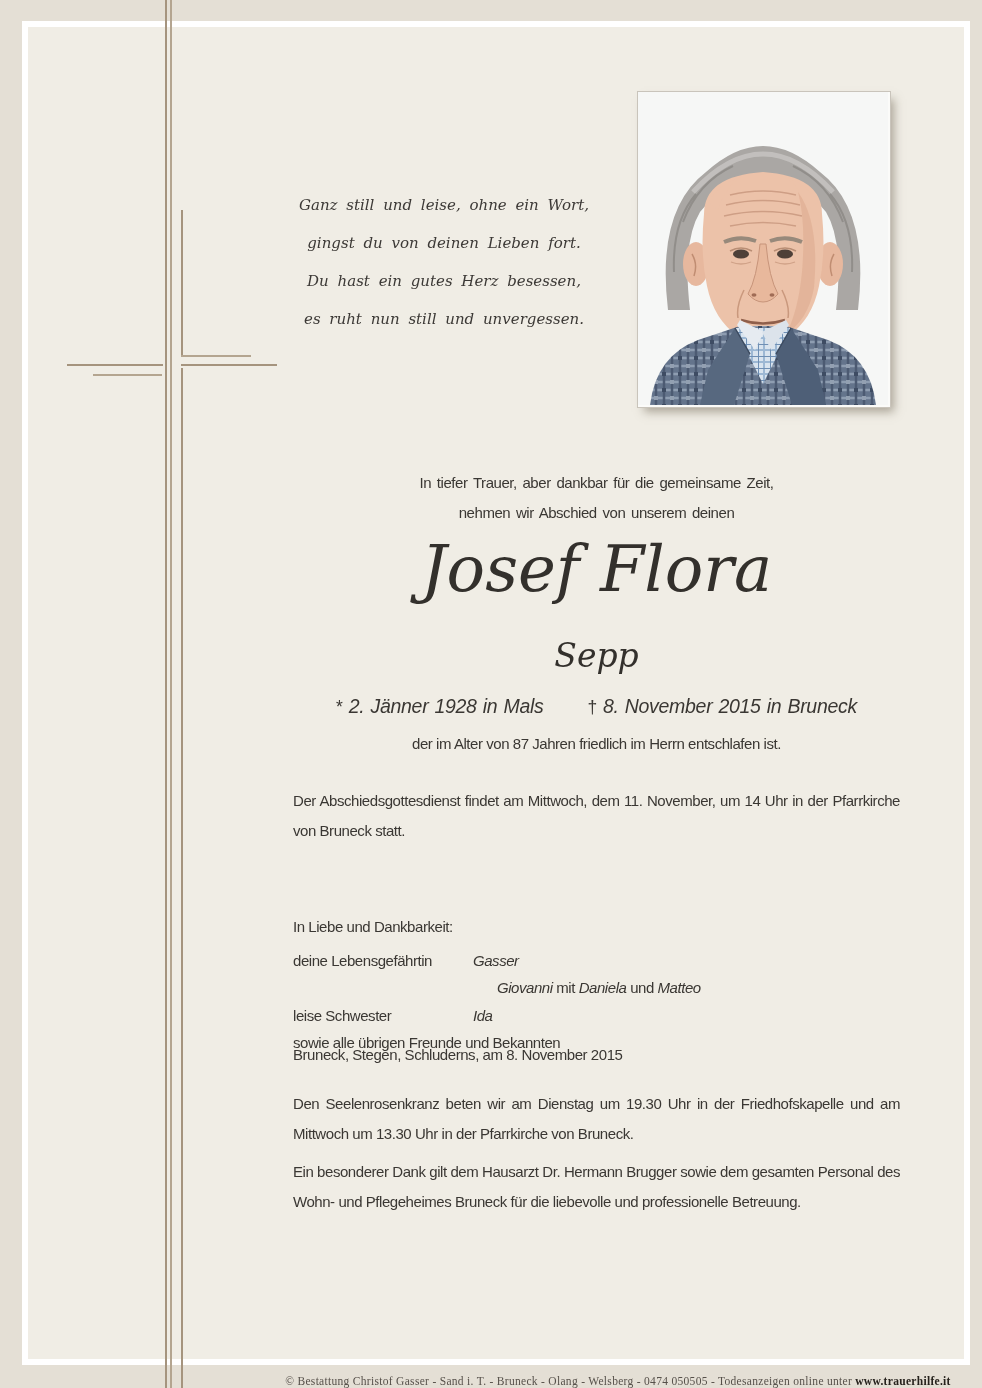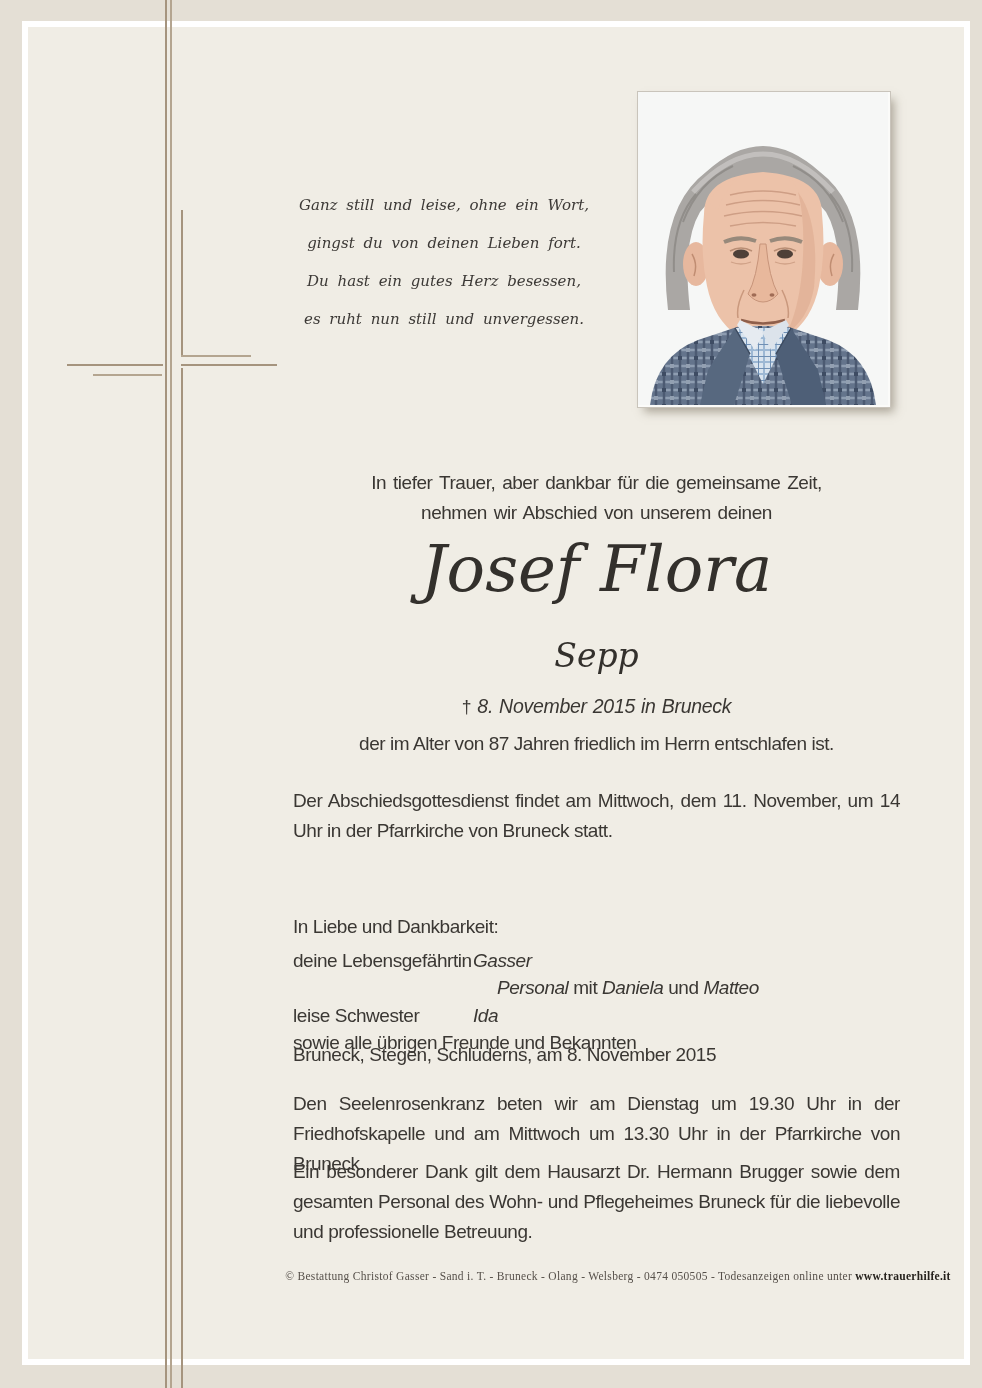--- a/index.html
+++ b/index.html
@@ -33,21 +33,21 @@
 
   .poem{
     position:absolute;left:268px;top:186px;width:352px;
     font-family:"DejaVu Serif",serif;font-style:italic;
     font-size:15px;line-height:38px;text-align:center;
     color:#3c3936;word-spacing:4px;
   }
 
   .content{position:absolute;left:293px;top:0;width:607px;height:100%;}
   .blk{position:absolute;width:100%;}
-  .sans{font-size:19px;letter-spacing:-0.45px;line-height:30px;}
+  .sans{font-size:15px;letter-spacing:-0.45px;line-height:30px;}
   .center{text-align:center;}
   .justify{text-align:justify;}
   .script{font-family:"DejaVu Serif",serif;font-style:italic;font-weight:normal;}
 
   .b-intro{top:468;word-spacing:2px;}
   .b-intro{top:468px;}
   .b-name{top:532px;font-size:64px;color:#33302c;margin:0;}
   .b-nick{top:636px;font-size:33px;color:#33302c;}
   .b-dates{top:691px;display:flex;justify-content:center;gap:44px;
            font-style:italic;font-size:19.5px;letter-spacing:-0.3px;word-spacing:1px;}
@@ -58,21 +58,21 @@
   .fam-rows{margin-top:6px;}
   .fam-label{display:inline-block;width:180px;}
   .fam-name{font-style:italic;}
   .fam-indent{padding-left:204px;}
   .b-places{top:1040px;}
   .b-rosary{top:1089px;}
   .b-thanks{top:1157px;}
   p.blk{margin:0;}
 
   .footer{
-    position:absolute;left:283px;top:1270px;width:670px;text-align:center;
+    position:absolute;left:283px;top:1375px;width:670px;text-align:center;
     font-family:"Liberation Serif",serif;font-size:11.5px;letter-spacing:0.3px;
     color:#56504a;
   }
   .footer .site{font-weight:bold;color:#26221d;}
 </style>
 </head>
 <body>
 
 <div style="position:absolute;inset:0;">
 
@@ -176,37 +176,41 @@
       <span>In tiefer Trauer, aber dankbar für die gemeinsame Zeit,</span><br>
       <span>nehmen wir Abschied von unserem deinen</span>
     </p>
 
     <h1 class="blk b-name script center">Josef Flora</h1>
 
     <div class="blk b-nick script center">Sepp</div>
 
     <div class="blk b-dates sans">
       <span>
+        <span class="sym">*</span>
+        <span>2. Jänner 1928 in Mals</span>
+      </span>
+      <span>
         <span class="sym">†</span>
         <span>8. November 2015 in Bruneck</span>
       </span>
     </div>
 
     <p class="blk b-age sans center">der im Alter von 87 Jahren friedlich im Herrn entschlafen ist.</p>
 
     <p class="blk b-service sans justify">Der Abschiedsgottesdienst findet am Mittwoch, dem 11. November, um 14 Uhr in der Pfarrkirche von Bruneck statt.</p>
 
     <div class="blk b-family sans">
       <div>In Liebe und Dankbarkeit:</div>
       <div class="fam-rows">
         <div>
           <span class="fam-label">deine Lebensgefährtin</span><span class="fam-name">Gasser</span>
         </div>
         <div class="fam-indent">
-          <span class="fam-name">Personal</span>
+          <span class="fam-name">Giovanni</span>
           <span>mit</span>
           <span class="fam-name">Daniela</span>
           <span>und</span>
           <span class="fam-name">Matteo</span>
         </div>
         <div>
           <span class="fam-label">leise Schwester</span><span class="fam-name">Ida</span>
         </div>
         <div>
           <span>sowie alle übrigen Freunde und Bekannten</span>

